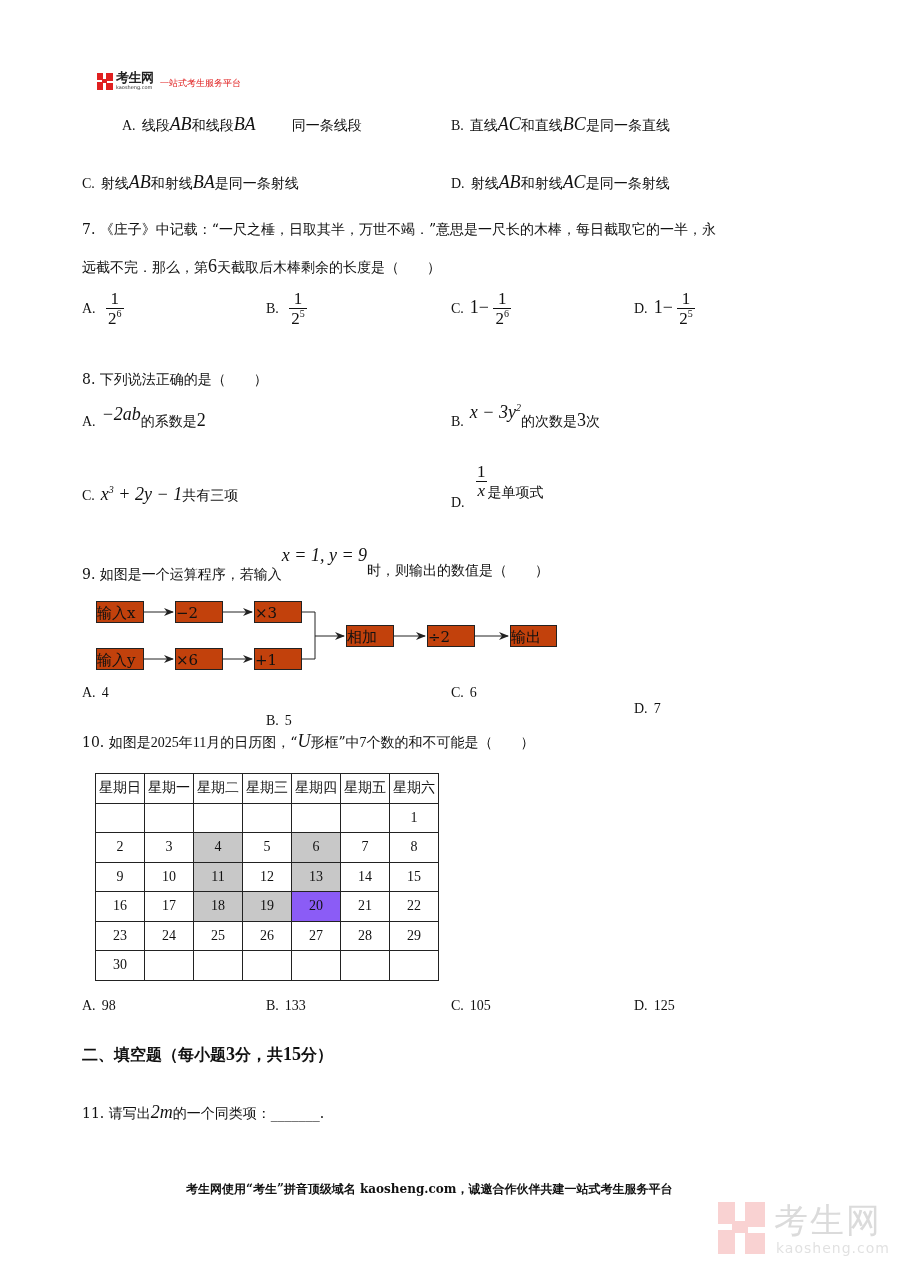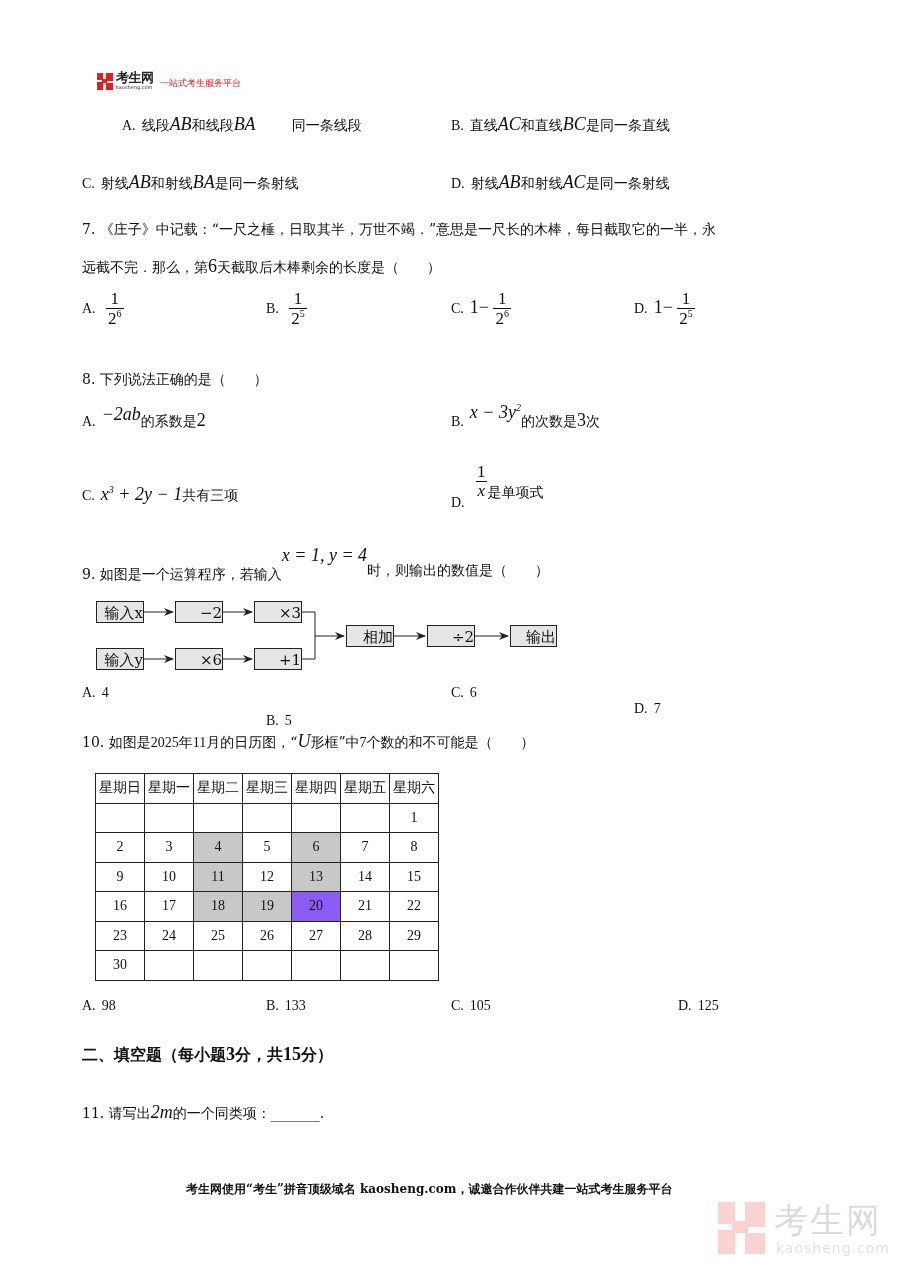--- a/index.html
+++ b/index.html
@@ -19,22 +19,22 @@
              font-family: "DejaVu Sans", sans-serif; }
   .logo-slogan { position: absolute; left: 160px; top: 77px; font-size: 9px; color: #e02020;
                  font-family: "DejaVu Sans", sans-serif; }
   
   .frac { display: inline-flex; flex-direction: column; align-items: center; vertical-align: middle;
           font-family: "Liberation Serif", serif; font-size: 17px; line-height: 1.05; }
   .frac .top { padding: 0 2px; }
   .frac .bot { border-top: 1px solid #111; padding: 0 2px; }
   sup { font-size: 10px; }
   
-  .box { position: absolute; border: 1px solid #222; height: 22px; line-height: 22px; text-align: right;
-         font-size: 15px; background: #e5e5e5; box-sizing: border-box; }
+  .box { position: absolute; border: 1px solid #222; height: 22px; line-height: 22px; text-align: left;
+         font-size: 15px; background: #c2410c; box-sizing: border-box; }
   
   table.cal { position: absolute; left: 95px; top: 773px; border-collapse: collapse; }
   table.cal td { width: 48px; height: 28.5px; border: 1px solid #222; text-align: center; font-size: 14px;
                  padding: 0; font-family: "Liberation Serif", serif; }
   table.cal tr.head td { font-family: "DejaVu Serif", serif; font-size: 14px; }
   table.cal td.shaded { background: #c8c8c8; }
   .section { font-weight: bold; font-size: 16px; font-family: "DejaVu Sans", sans-serif; }
   .footer { font-size: 12px; }
   .wm { position: absolute; left: 718px; top: 1198px; opacity: 0.35; }
 </style>
@@ -112,21 +112,21 @@
 </div>
 <div class="abs" style="left:451px;top:463px;">
   <span class="lbl" style="position:relative;top:22px;">D.</span>
   <span class="frac">
       <span class="top">1</span>
       <span class="bot m" style="font-size:17px;">x</span>
     </span><span style="position:relative;top:12px;">是单项式</span>
 </div>
 
 <div class="abs" style="left:82px;top:545px;">
-  <span style="position:relative;top:18px;text-align:right;">9. 如图是一个运算程序，若输入</span><span class="m">x = 1, y = 4</span><span style="position:relative;top:14px;">时，则输出的数值是（　　）</span>
+  <span style="position:relative;top:18px;text-align:right;">9. 如图是一个运算程序，若输入</span><span class="m">x = 1, y = 9</span><span style="position:relative;top:14px;">时，则输出的数值是（　　）</span>
 </div>
 
 <svg class="abs" style="left:0;top:0;" width="900" height="700">
   <defs>
     <marker id="arr" markerWidth="10" markerHeight="8" refX="9" refY="4" orient="auto">
       <path d="M0,0 L10,4 L0,8 L3,4 z" fill="#222"></path>
     </marker>
   </defs>
   <g stroke="#222" stroke-width="1" fill="none">
     <line x1="143" y1="612" x2="173" y2="612" marker-end="url(#arr)"></line>
@@ -222,21 +222,21 @@
         <td></td>
         <td></td>
         <td></td>
       </tr>
     </tbody>
 </table>
 
 <div class="abs num" style="left:82px;top:998px;"><span class="lbl">A.</span><span>98</span></div>
 <div class="abs num" style="left:266px;top:998px;"><span class="lbl">B.</span><span>133</span></div>
 <div class="abs num" style="left:451px;top:998px;"><span class="lbl">C.</span><span>105</span></div>
-<div class="abs num" style="left:634px;top:998px;margin-left:44px;"><span class="lbl">D.</span><span>125</span></div>
+<div class="abs num" style="left:634px;top:998px;"><span class="lbl">D.</span><span>125</span></div>
 
 <div class="abs section" style="left:82px;top:1044px;">
   <span>二、填空题（每小题</span><span class="mr" style="font-weight:bold;">3</span><span>分，共</span><span class="mr" style="font-weight:bold;">15</span><span>分）</span>
 </div>
 
 <div class="abs" style="left:82px;top:1102px;">
   <span>11. 请写出</span><span class="m">2m</span><span>的一个同类项：</span><span>_______</span><span>.</span>
 </div>
 
 <div class="abs footer" style="left:186px;top:1181px;font-weight:bold;">考生网使用“考生”拼音顶级域名 kaosheng.com，诚邀合作伙伴共建一站式考生服务平台</div>

